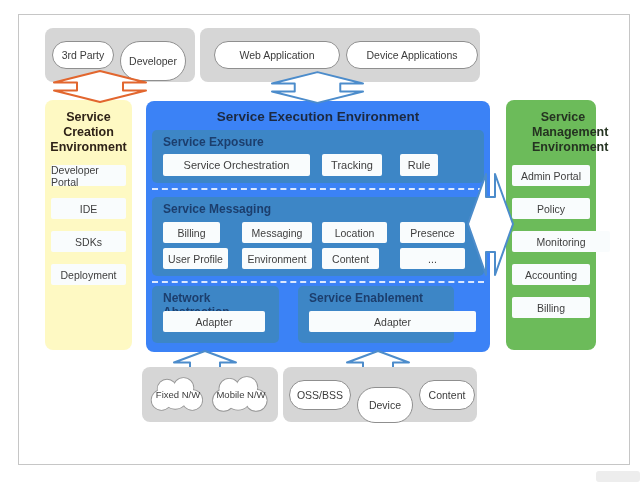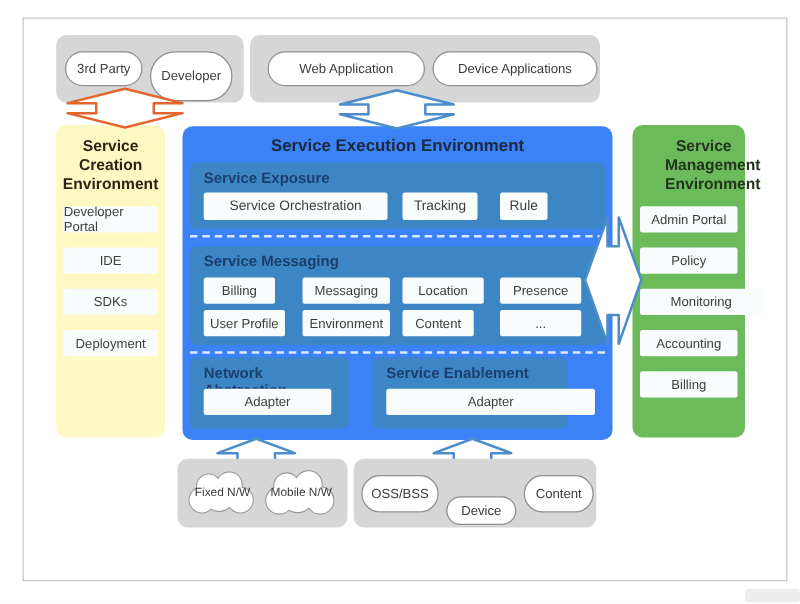--- a/index.html
+++ b/index.html
@@ -159,19 +159,19 @@
             <circle cx="40" cy="28" r="17"></circle>
           <circle cx="70" cy="26" r="18"></circle>
         </g>
       </svg>
       <div class="cloud-label" style="top:18px;">Mobile N/W</div>
     </div>
   </div>
 
   <div class="abs gray-group" style="left:283px;top:367px;width:194px;height:55px;">
     <div class="abs oval" style="left:6px;top:13px;width:62px;height:30px;">OSS/BSS</div>
-    <div class="abs oval" style="left:74px;top:30px;width:56px;height:23px;">Device</div>
+    <div class="abs oval" style="left:74px;top:20px;width:56px;height:36px;">Device</div>
     <div class="abs oval" style="left:136px;top:13px;width:56px;height:30px;">Content</div>
   </div>
 
 
   <div class="abs" style="left:596px;top:471px;width:44px;height:11px;background:#ededed;border-radius:3px;"></div>
 </div>
 
 </body></html>

